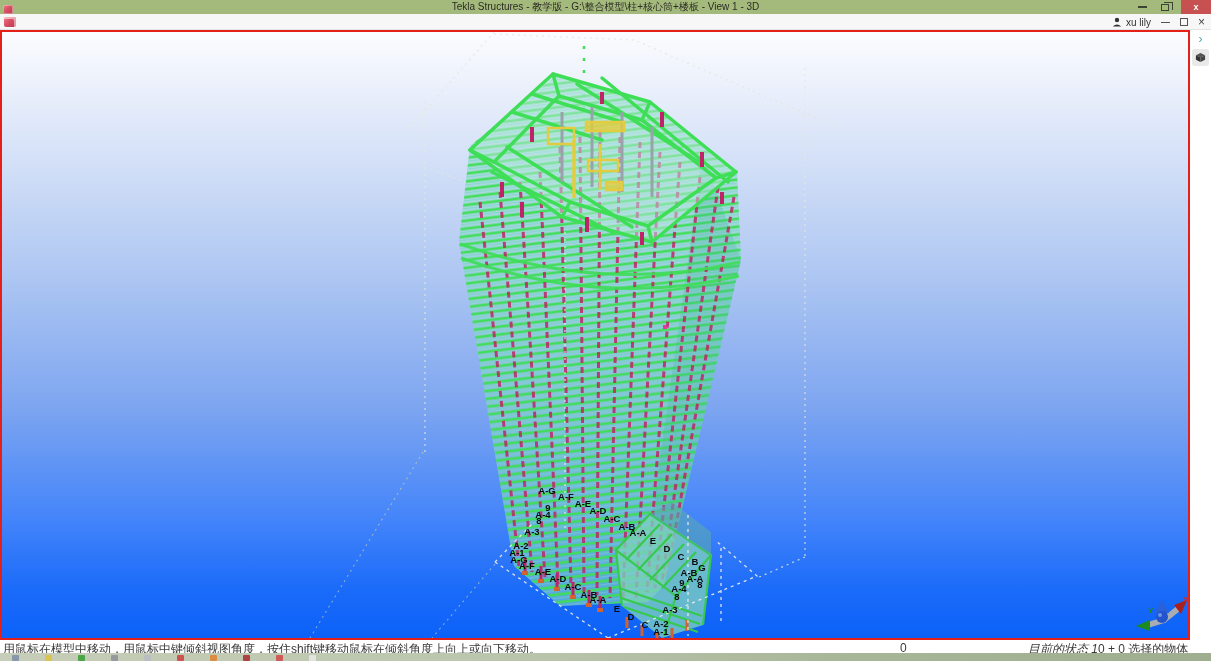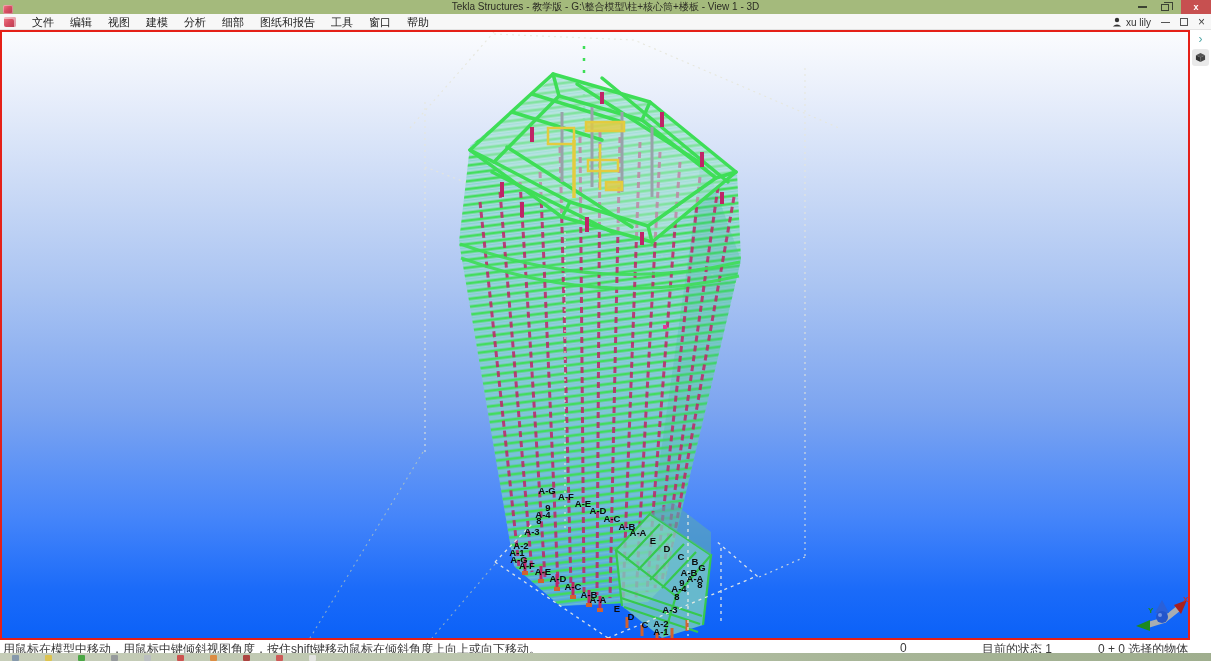--- a/index.html
+++ b/index.html
@@ -48,21 +48,21 @@
   .gutter-chevron { color:#54a8a8; font-size:12px; margin-top:2px; cursor:pointer; line-height:14px; }
   .gutter-btn { width:17px; height:17px; background:#e9e9e9; border-radius:3px; margin-top:3px;
                 display:flex; align-items:center; justify-content:center; cursor:pointer; }
 
   
   .statusbar { position:absolute; left:0; top:640px; width:1211px; height:29px;
                background:#ffffff; font-size:12px; color:#3a3a3a; }
   .status-hint { position:absolute; left:3px; top:1px; }
   .st-val    { position:absolute; left:900px; top:1px; }
   .st-mode   { position:absolute; left:928px; top:1px;margin-top:21px; }
-  .st-state  { position:absolute; left:982px; top:1px; }
+  .st-state  { position:absolute; left:1028px; top:1px;font-style:italic; }
   .st-sel    { position:absolute; left:1098px; top:1px;text-decoration:underline; }
 
   
   .taskbar { position:absolute; left:0; top:653px; width:1211px; height:8px;
       background:linear-gradient(90deg,#c6cdb8 0%,#bcc6ae 40%,#a8b698 70%,#9fae8e 100%); overflow:hidden; }
   .tb-ic { position:absolute; top:2px; width:7px; height:6px; border-radius:1px; opacity:.85; }
 </style>
 </head>
 <body>
 
@@ -71,32 +71,20 @@
   <div class="title-text">Tekla Structures - 教学版 - G:\整合模型\柱+核心筒+楼板  - View 1 - 3D</div>
   <div class="tb-controls">
     <div class="tb-min"></div>
     <div class="tb-restore"></div>
     <div class="tb-close">x</div>
   </div>
 </div>
 
 <div class="menubar">
   <div class="logo2"></div>
-  <div id="menubar-items" style="display:flex;">
-      <span class="menu-item">文件</span>
-      <span class="menu-item">编辑</span>
-      <span class="menu-item">视图</span>
-      <span class="menu-item">建模</span>
-      <span class="menu-item">分析</span>
-      <span class="menu-item">细部</span>
-      <span class="menu-item">图纸和报告</span>
-      <span class="menu-item">工具</span>
-      <span class="menu-item">窗口</span>
-      <span class="menu-item">帮助</span>
-    </div>
   <div class="menu-right">
     <span class="user-name">
       <svg width="10" height="10" viewBox="0 0 10 10">
         <circle cx="5" cy="3" r="2.2" fill="#333"></circle>
           <path d="M0.8,9.6 Q5,5.2 9.2,9.6 Z" fill="#333"></path>
       </svg>
       <span>xu lily</span>
     </span>
     <span class="mb-min"></span>
     <span class="mb-max"></span>

